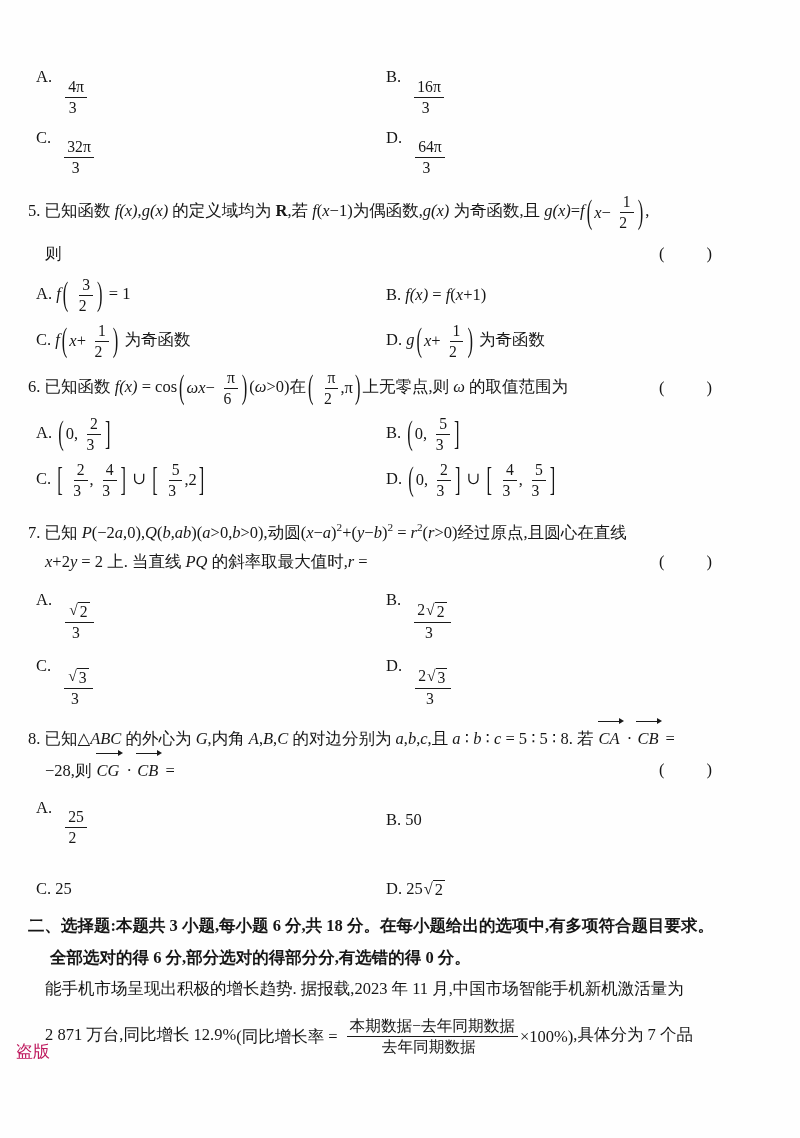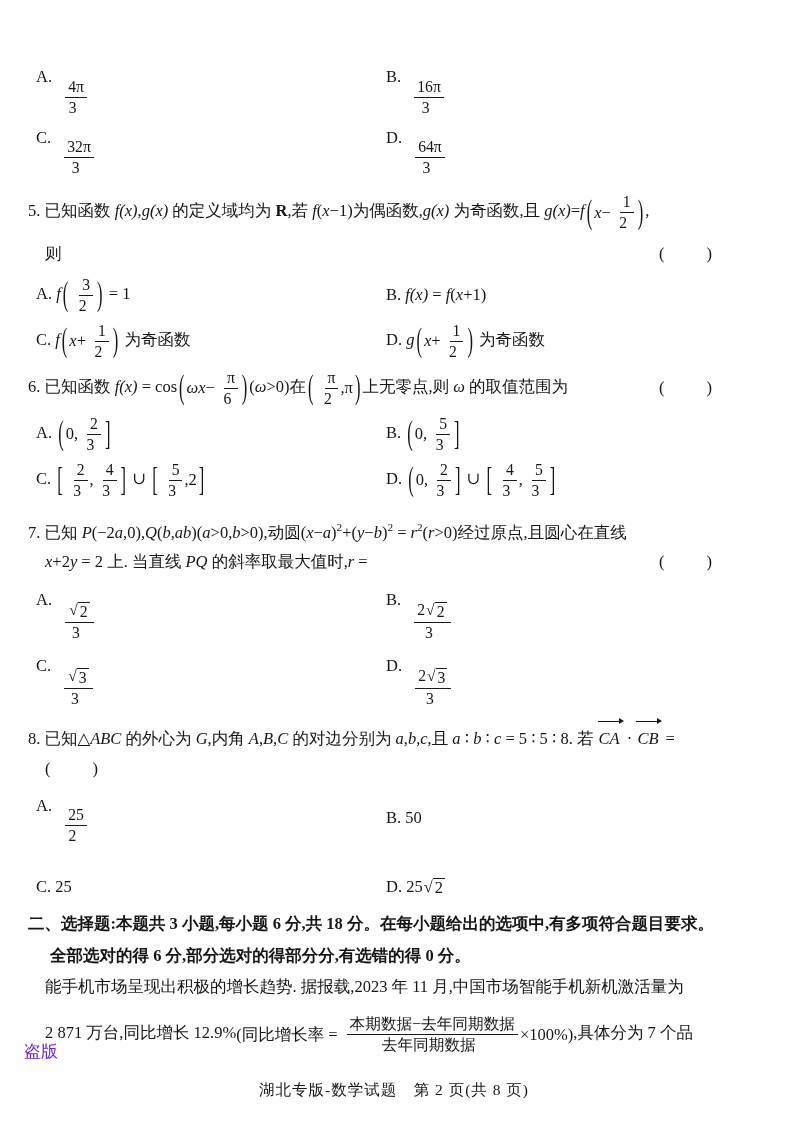--- a/index.html
+++ b/index.html
@@ -16,21 +16,21 @@
   .cont { padding-left:17px; }
   .q-top { margin-top:10px; }
   .opt-grid {
     display:grid; grid-template-columns:350px auto;
     align-items:center; justify-items:start;
     padding-left:8px; margin:7px 0; line-height:28px; white-space:nowrap;
   }
   .sec { font-weight:bold; line-height:32px; white-space:nowrap; }
   .sec2-l2 { padding-left:22px; }
   .footer { text-align:center; margin-top:18px; font-size:15.5px; letter-spacing:1px; }
-  .watermark { position:absolute; left:24px; top:1040px; color:#6d28d9; font-size:17px; }
+  .watermark { position:absolute; left:16px; top:1040px; color:#be185d; font-size:17px; }
 
   
   .it { font-style:italic; }
   .bd { font-weight:bold; }
   sup { font-size:0.68em; }
   .frac {
     display:inline-flex; flex-direction:column; align-items:center;
     vertical-align:-0.62em; margin:0 2px; font-size:0.95em;
   }
   .frac .num { display:block; border-bottom:1px solid #1a1a1a; padding:0 3px 1px; line-height:1.15; text-align:center;margin-left:7px; }
@@ -227,20 +227,21 @@
           <span class="num">2<span class="sqrt">
               <span class="rsign">√</span>
               <span class="rbody">3</span>
             </span></span>
           <span class="den">3</span>
         </span></div>
   </div>
 
   <div class="line q-top" style="margin-top:14px">8. 已知△<span class="it">ABC</span> 的外心为 <span class="it">G</span>,内角 <span class="it">A</span>,<span class="it">B</span>,<span class="it">C</span> 的对边分别为 <span class="it">a</span>,<span class="it">b</span>,<span class="it">c</span>,且 <span class="it">a</span> ∶ <span class="it">b</span> ∶ <span class="it">c</span> = 5 ∶ 5 ∶ 8. 若 <span class="vec">CA</span> · <span class="vec">CB</span> =</div>
   <div class="line flex cont">
+    <span class="m">−28,则 <span class="vec">CG</span> · <span class="vec">CB</span> =</span>
     <span class="paren">(　　)</span>
   </div>
   <div class="opt-grid" style="margin-top:8px">
     <div class="opt">A. <span class="frac">
           <span class="num">25</span>
           <span class="den">2</span>
         </span></div>
     <div class="opt">B. 50</div>
   </div>
   <div class="opt-grid" style="margin-top:28px">
@@ -257,16 +258,15 @@
   <div class="line cont">能手机市场呈现出积极的增长趋势. 据报载,2023 年 11 月,中国市场智能手机新机激活量为</div>
   <div class="line cont" style="margin-top:4px; line-height:54px;">2 871 万台,同比增长 12.9%<span class="dgroup">
         <span class="delim">(</span>
         <span class="dc">同比增长率 = <span class="frac">
             <span class="num">本期数据−去年同期数据</span>
             <span class="den">去年同期数据</span>
           </span>×100%</span>
         <span class="delim">)</span>
       </span>,具体分为 7 个品</div>
 
-  <div class="footer">湖北专版-数学试题　第 2 页(共 8 页)</div>
 </div>
 
 <div class="watermark">盗版</div>
 
 </body></html>

